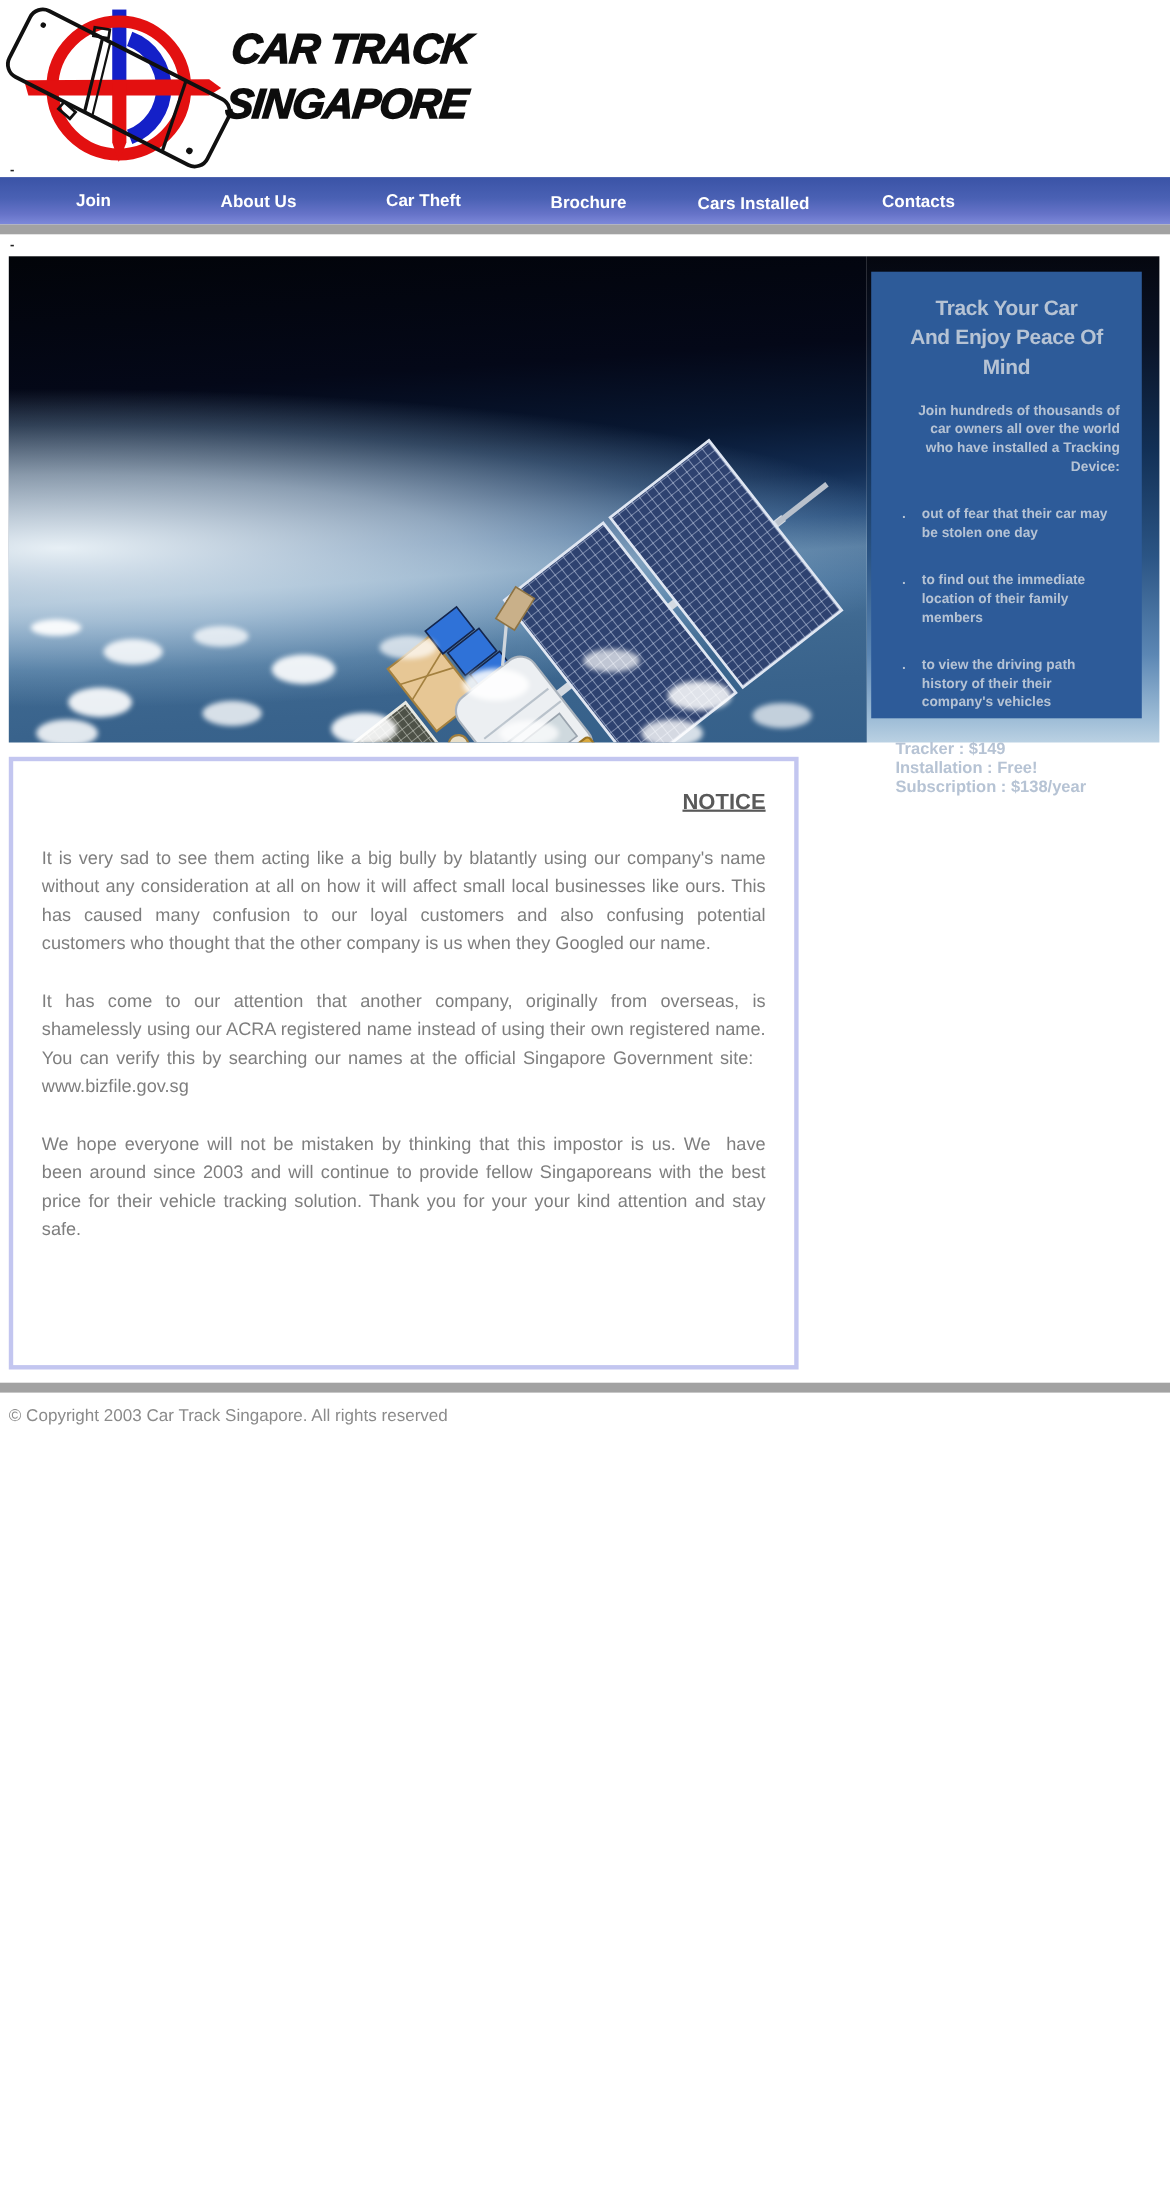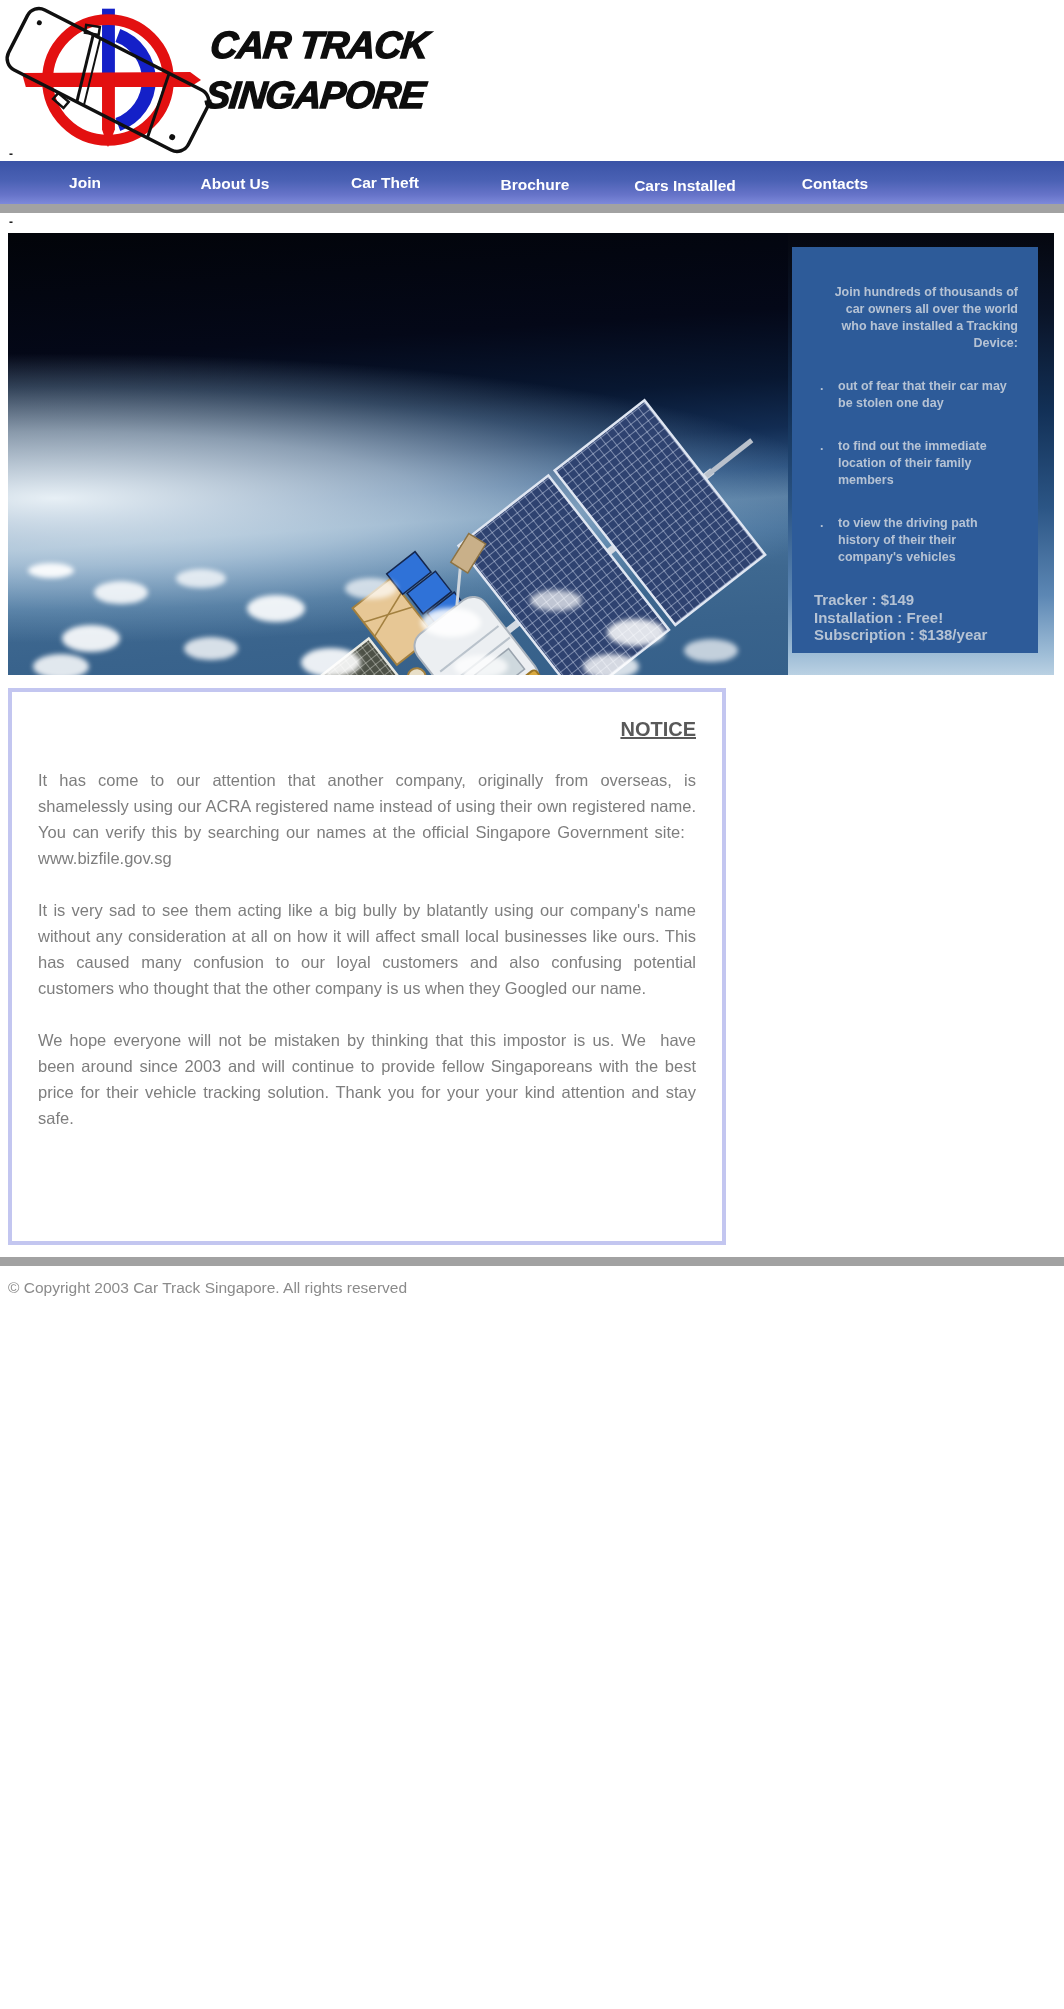--- a/index.html
+++ b/index.html
@@ -195,20 +195,24 @@
           <line x1="24" y1="-52" x2="54" y2="-84" stroke="#cfd6dd" stroke-width="3"></line>
           <rect x="48" y="-96" width="34" height="20" fill="#c9b089" stroke="#8d7344" stroke-width="1.5" transform="rotate(-20 65 -86)"></rect>
         </g>
       </g>
     </svg>
     <div class="cloud"></div>
   </div>
 
   <aside class="hero-right">
     <div class="panel">
+      <div class="panel-heading">
+        <div>Track Your Car</div>
+        <div>And Enjoy Peace Of Mind</div>
+      </div>
       <p class="panel-intro">Join hundreds of thousands of car owners all over the world who have installed a Tracking Device:</p>
 
       <div class="bullet">
         <span class="bullet-dot">.</span>
         <span class="bullet-text">out of fear that their car may be stolen one day</span>
       </div>
       <div class="bullet">
         <span class="bullet-dot">.</span>
         <span class="bullet-text">to find out the immediate location of their family members</span>
       </div>
@@ -221,19 +225,19 @@
         <div>Tracker : $149</div>
         <div>Installation : Free!</div>
         <div>Subscription : $138/year</div>
       </div>
     </div>
   </aside>
 </section>
 
 <section class="notice-box">
   <h2 class="notice-title">NOTICE</h2>
+  <p class="notice-para">It is very sad to see them acting like a big bully by blatantly using our company's name without any consideration at all on how it will affect small local businesses like ours. This has caused many confusion to our loyal customers and also confusing potential customers who thought that the other company is us when they Googled our name.</p>
   <p class="notice-para">It has come to our attention that another company, originally from overseas, is shamelessly using our ACRA registered name instead of using their own registered name. You can verify this by searching our names at the official Singapore Government site: &nbsp; www.bizfile.gov.sg</p>
-  <p class="notice-para">It is very sad to see them acting like a big bully by blatantly using our company's name without any consideration at all on how it will affect small local businesses like ours. This has caused many confusion to our loyal customers and also confusing potential customers who thought that the other company is us when they Googled our name.</p>
   <p class="notice-para">We hope everyone will not be mistaken by thinking that this impostor is us. We &nbsp;have been around since 2003 and will continue to provide fellow Singaporeans with the best price for their vehicle tracking solution. Thank you for your your kind attention and stay safe.</p>
 </section>
 
 <div class="footer-bar"></div>
 <p class="copyright">© Copyright 2003 Car Track Singapore. All rights reserved</p>
 
 </body></html>

